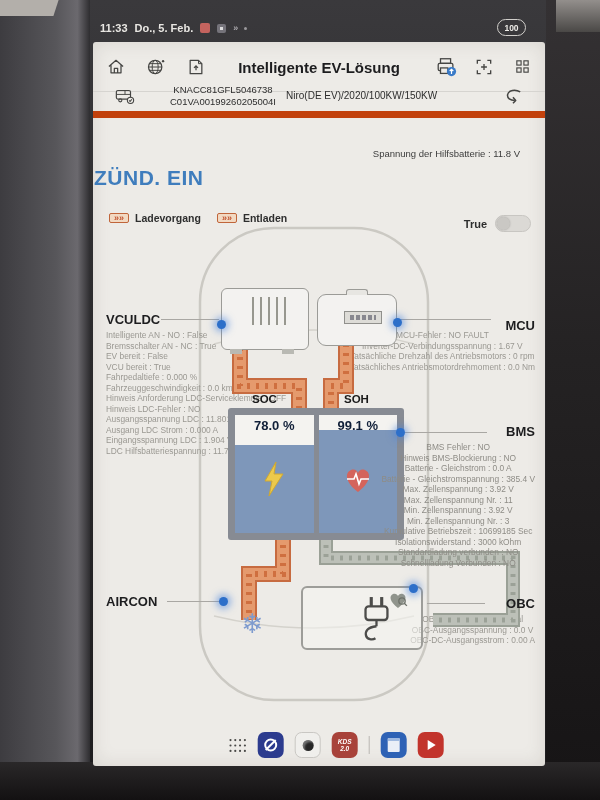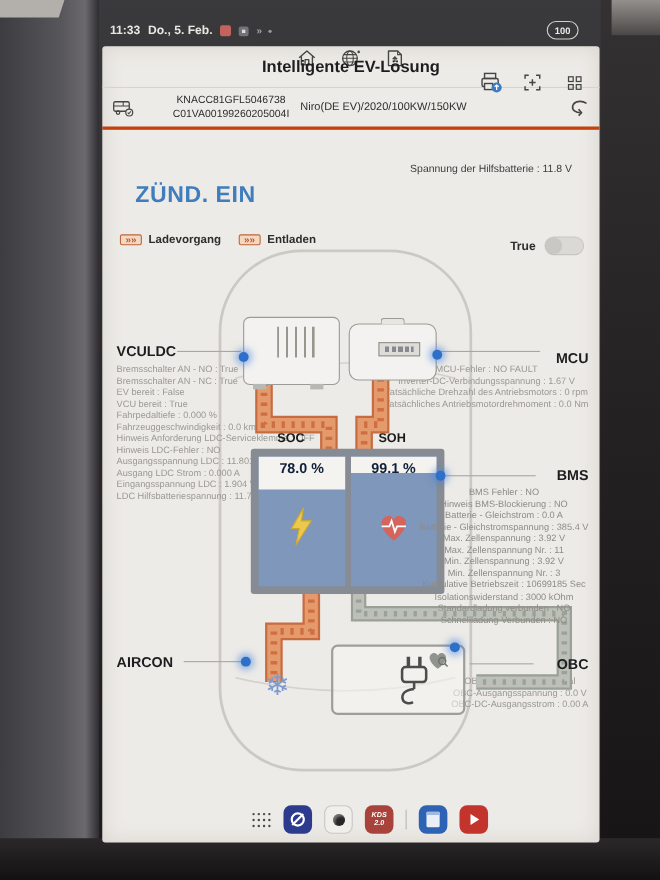--- a/index.html
+++ b/index.html
@@ -25,38 +25,38 @@
   .st-ic2::after{content:"";position:absolute;left:3px;top:3px;width:3px;height:3px;background:#ddd;}
   .st-ic3{color:#aaa8ac;font-size:9px;font-weight:bold;letter-spacing:-1px;}
   .st-dot{width:3px;height:3px;border-radius:50%;background:#9a989c;}
   .batt-pill{position:absolute;left:497px;top:19px;width:27px;height:15px;border:1.5px solid #d2d0cc;border-radius:9px;
     color:#edebe7;font-size:8.5px;font-weight:bold;display:flex;align-items:center;justify-content:center;}
   
   .screen{position:absolute;left:93px;top:42px;width:452px;height:724px;background:#edebe7;border-radius:3px;
     box-shadow:inset 0 0 18px rgba(120,110,100,.18);}
   .screen *{box-sizing:border-box;}
   
-  .app-header{position:absolute;left:0;top:0;width:100%;height:38px;display:flex;align-items:center;padding:0 12px;border-bottom:1px solid #d6d4d0;flex-direction:column;}
+  .app-header{position:absolute;left:0;top:0;width:100%;height:50px;display:flex;align-items:center;padding:0 12px;border-bottom:1px solid #d6d4d0;}
   .hgroup{display:flex;align-items:center;gap:18px;}
   .hgroup.right{margin-left:auto;gap:16px;}
   .hicon{width:22px;height:22px;display:flex;align-items:center;justify-content:center;}
   .app-title{position:absolute;left:50%;top:50%;transform:translate(-50%,-50%);font-size:15px;font-weight:bold;color:#1d1d1f;white-space:nowrap;}
   
-  .vehicle-bar{position:absolute;left:0;top:38px;width:100%;height:38px;display:flex;align-items:center;padding:0 8px;border-bottom:3px solid #c2410c;}
+  .vehicle-bar{position:absolute;left:0;top:38px;width:100%;height:38px;display:flex;align-items:center;padding:0 21px;border-bottom:7px solid #c2410c;}
   .vin-block{margin-left:34px;text-align:center;font-size:9.5px;color:#2d2d2d;line-height:12px;}
   .model-label{margin-left:10px;font-size:10px;color:#2d2d2d;white-space:nowrap;}
   .return-wrap{margin-left:auto;}
   
   .tabs{position:absolute;left:0;top:76px;width:100%;height:28px;display:flex;border-bottom:1px solid #d2d0cc;}
   .tab{flex:1;display:flex;align-items:center;justify-content:center;font-size:12px;position:relative;cursor:pointer;}
   .tab.active{color:#2c5a86;font-weight:bold;}
   .tab.inactive{color:#6f6d68;}
   .tab.active::after{content:"";position:absolute;left:0;right:0;bottom:-1px;height:2px;background:#bf4937;}
   .aux-line{position:absolute;right:25px;top:106px;font-size:9.5px;color:#3c3c3c;}
-  .ignition{position:absolute;left:30px;top:124px;font-size:21px;font-weight:bold;color:#3f7dbd;letter-spacing:.5px;}
+  .ignition{position:absolute;left:1px;top:124px;font-size:21px;font-weight:bold;color:#3f7dbd;letter-spacing:.5px;}
   
   .legend{position:absolute;left:16px;top:170px;display:flex;flex-direction:row;gap:16px;}
   .leg-row{display:flex;align-items:center;gap:6px;font-size:10.5px;font-weight:bold;color:#2e2e2e;}
   .leg-ic{width:20px;height:10px;border:1px solid #c0653a;border-radius:2px;background:#f2d9c2;color:#c0532f;
     font-size:9px;line-height:8px;font-weight:bold;text-align:center;letter-spacing:0;}
   .leg-ic::before{content:"»»";}
   .data-wrap{position:absolute;right:14px;top:173px;display:flex;align-items:center;gap:8px;}
   .data-label{font-size:11px;font-weight:bold;color:#2e2e2e;}
   .toggle{width:36px;height:17px;border-radius:9px;background:#dbd9d5;border:1px solid #c8c6c2;position:relative;cursor:pointer;}
   .toggle .knob{position:absolute;left:1px;top:1px;width:13px;height:13px;border-radius:50%;background:#cac8c4;box-shadow:0 0 2px rgba(0,0,0,.25);}
@@ -249,21 +249,21 @@
 
   <div class="sec-label" style="left:13px;top:270px;">VCULDC</div>
   <div class="sec-line" style="left:68px;top:277px;width:58px;"></div>
   <div class="dev-box vcu-box">
     <div class="vcu-vents"></div>
     <div class="vcu-tab" style="left:8px;"></div>
     <div class="vcu-tab" style="left:60px;"></div>
   </div>
   <span class="glow-dot" style="left:124px;top:278px;"></span>
   <div class="dblock" style="left:13px;top:288px;">
-      <div>Bremsschalter AN - NO : True</div>
+      <div>Intelligente AN - NO : False</div>
       <div>Bremsschalter AN - NC : True</div>
       <div>EV bereit : False</div>
       <div>VCU bereit : True</div>
       <div>Fahrpedaltiefe : 0.000 %</div>
       <div>Fahrzeuggeschwindigkeit : 0.0 km/h</div>
       <div>Hinweis Anforderung LDC-Serviceklemme : OFF</div>
       <div>Hinweis LDC-Fehler : NO</div>
       <div>Ausgangsspannung LDC : 11.801 V</div>
       <div>Ausgang LDC Strom : 0.000 A</div>
       <div>Eingangsspannung LDC : 1.904 V</div>

